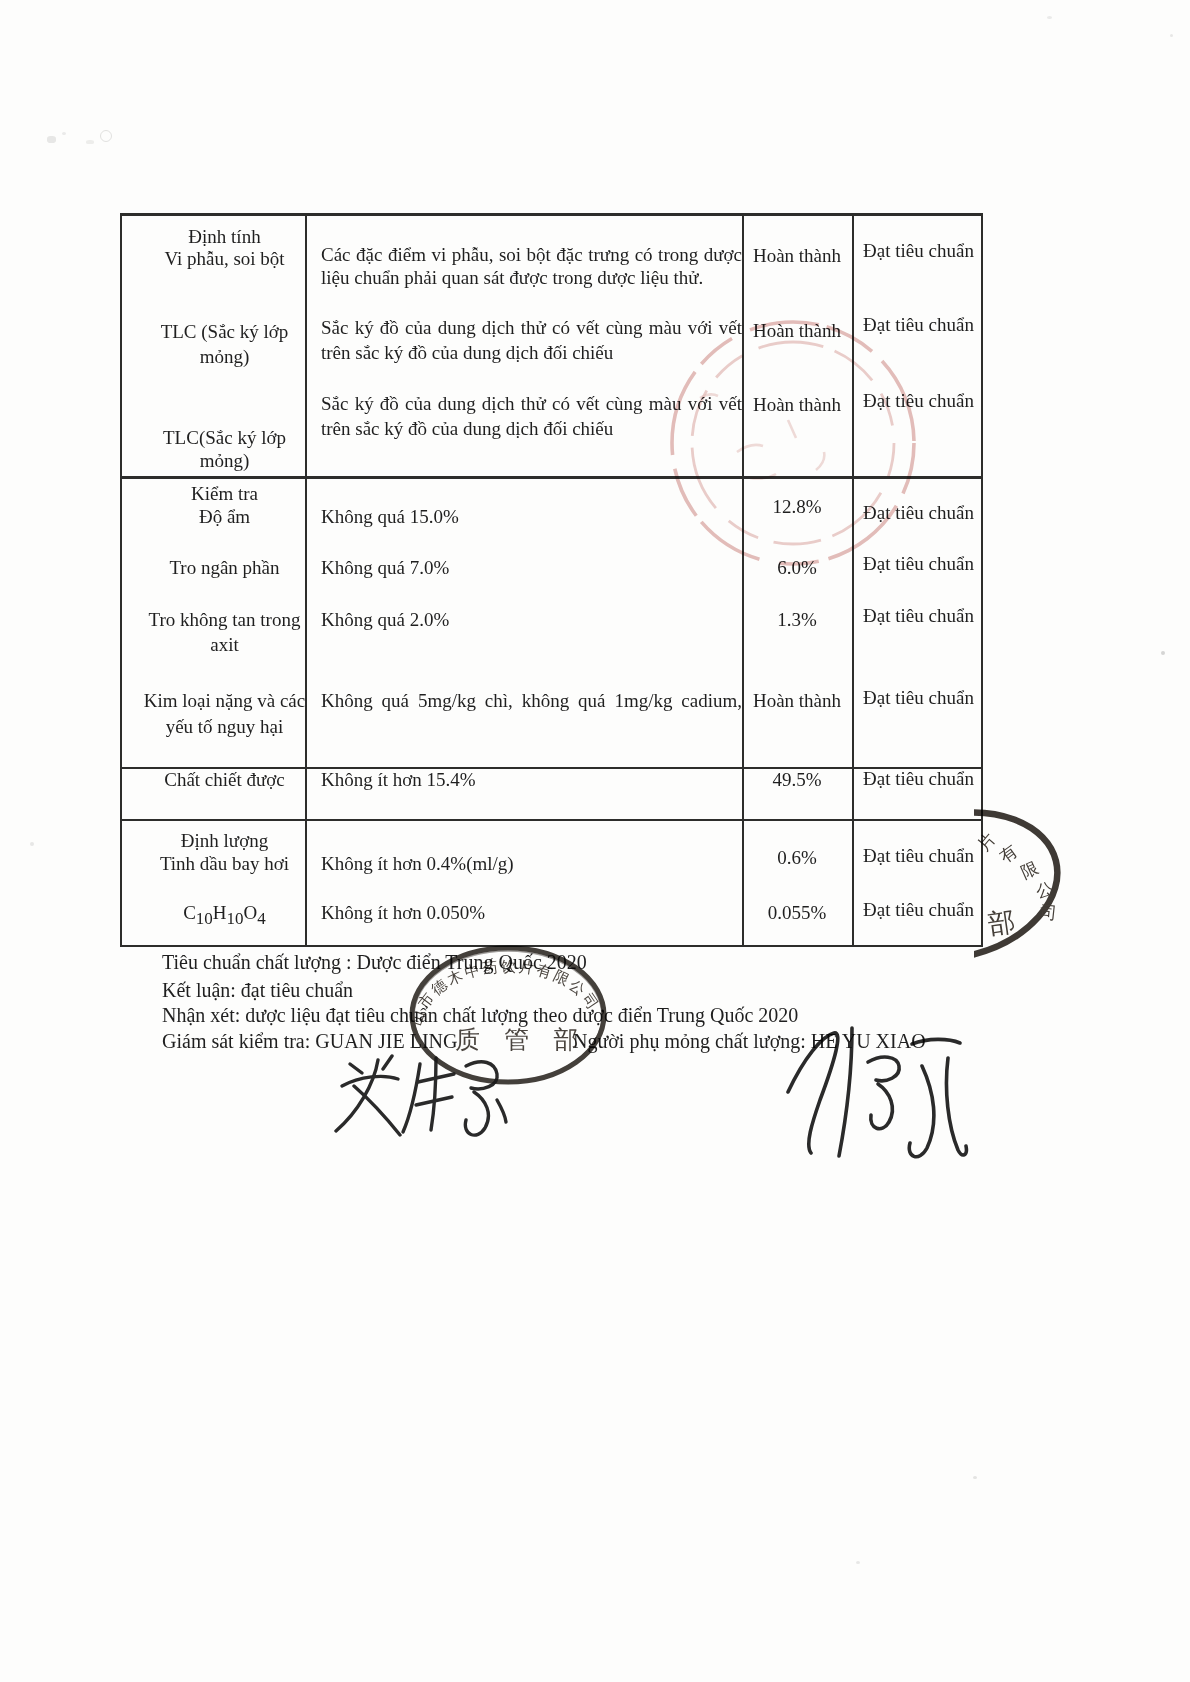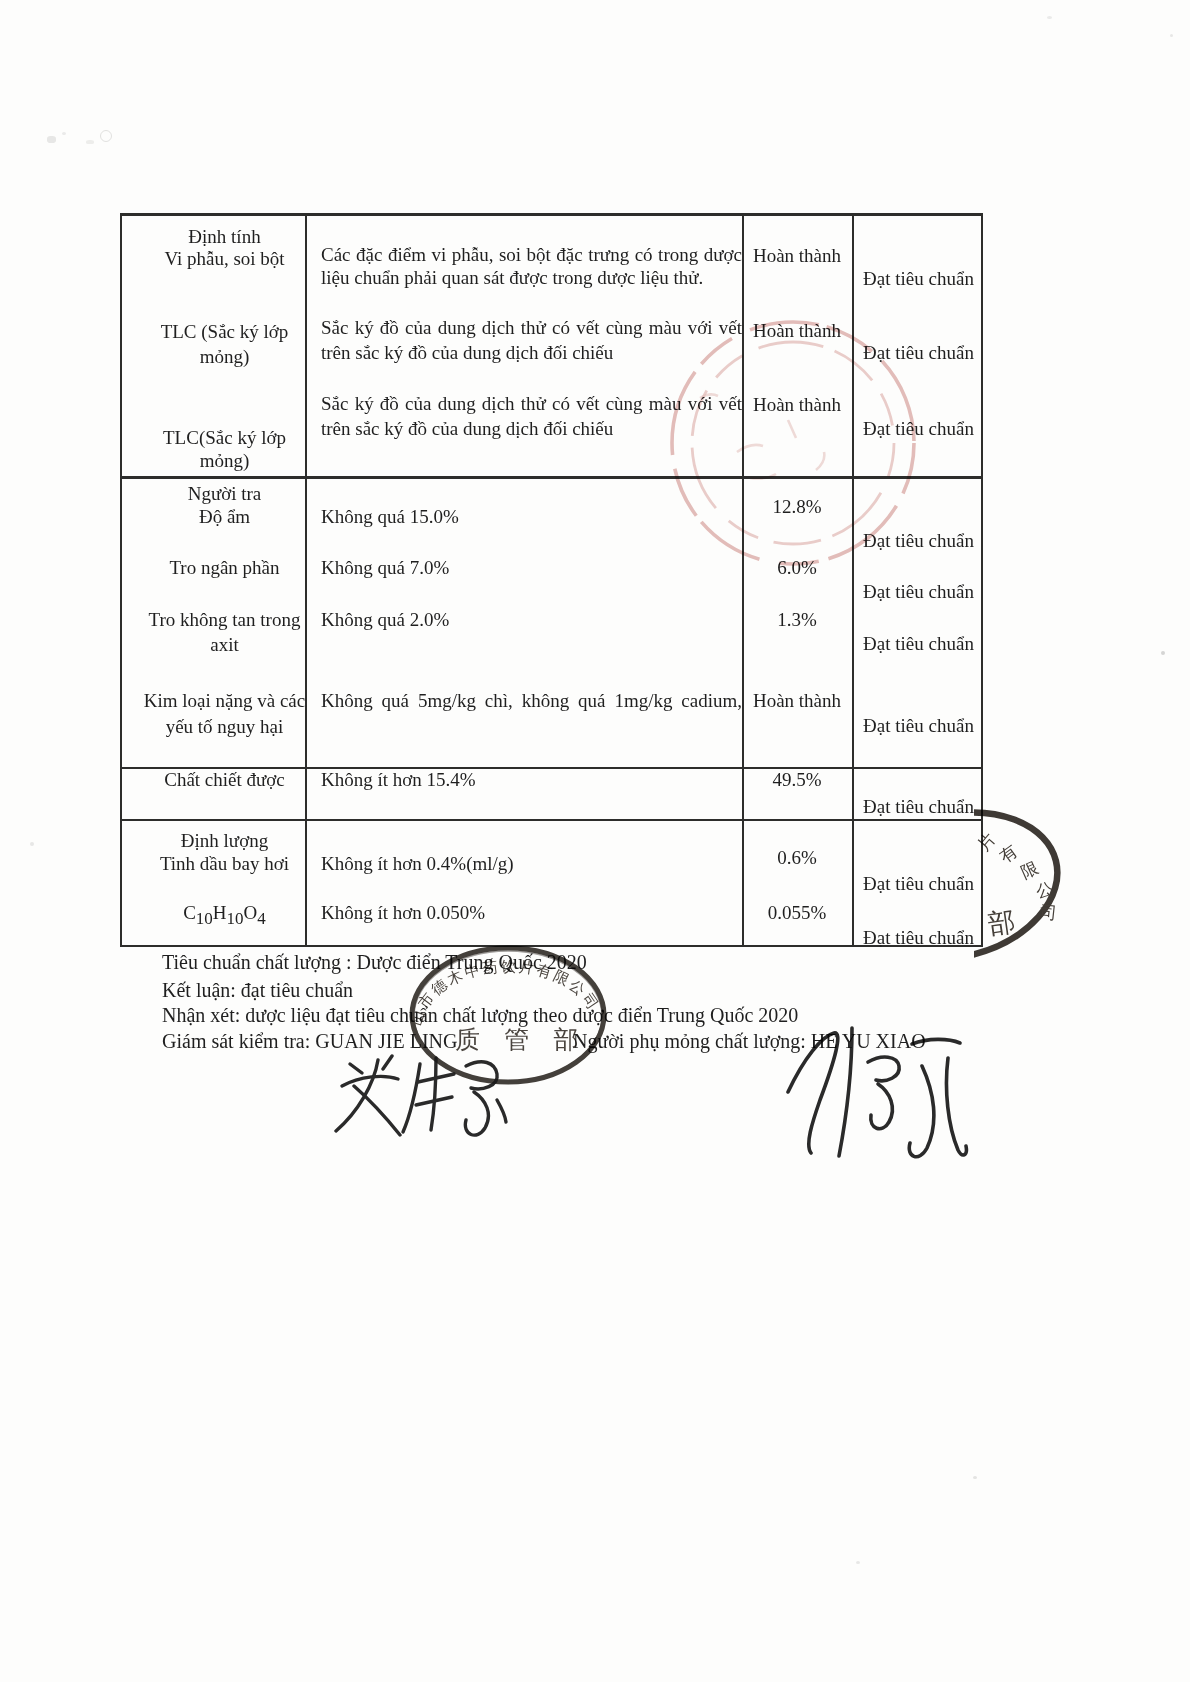--- a/index.html
+++ b/index.html
@@ -7,21 +7,21 @@
     position:relative; width:1190px; height:1682px;
     background:#fdfdfc; overflow:hidden;
     font-family:"Liberation Serif","DejaVu Serif",serif;
     color:#1f1f1f;
   }
   .t { position:absolute; font-size:19px; line-height:22px; white-space:nowrap; }
   .col1 { left:122px; width:205px; text-align:center; }
   .col2 { left:321px; }
   .col2j { left:321px; width:421px; white-space:normal; text-align:justify; text-align-last:justify; }
   .col3 { left:744px; width:106px; text-align:center; }
-  .col4 { left:854px; width:129px; text-align:center;margin-top:28px; }
+  .col4 { left:854px; width:129px; text-align:center; }
   .foot { position:absolute; left:162px; font-size:20px; line-height:24px; white-space:nowrap; }
   .hline, .vline { position:absolute; background:#2d2d2b; }
   .sb { font-size:17px; vertical-align:-5px; letter-spacing:0; }
   .overlay { position:absolute; left:0; top:0; mix-blend-mode:multiply; pointer-events:none; }
   .speck { position:absolute; background:#b5b5b2; border-radius:50%; opacity:.55; }
 </style>
 </head>
 <body>
 
 <div class="page">
@@ -62,21 +62,21 @@
   <div class="t col3" style="top:320px">Hoàn thành</div>
   <div class="t col4" style="top:314px">Đạt tiêu chuẩn</div>
 
   <div class="t col2j" style="top:393px">Sắc ký đồ của dung dịch thử có vết cùng màu với vết</div>
   <div class="t col2" style="top:418px">trên sắc ký đồ của dung dịch đối chiếu</div>
   <div class="t col1" style="top:427px">TLC(Sắc ký lớp</div>
   <div class="t col1" style="top:450px">mỏng)</div>
   <div class="t col3" style="top:394px">Hoàn thành</div>
   <div class="t col4" style="top:390px">Đạt tiêu chuẩn</div>
 
-  <div class="t col1" style="top:483px">Người tra</div>
+  <div class="t col1" style="top:483px">Kiểm tra</div>
   <div class="t col1" style="top:506px">Độ ẩm</div>
   <div class="t col2" style="top:506px">Không quá 15.0%</div>
   <div class="t col3" style="top:496px">12.8%</div>
   <div class="t col4" style="top:502px">Đạt tiêu chuẩn</div>
 
   <div class="t col1" style="top:557px">Tro ngân phần</div>
   <div class="t col2" style="top:557px">Không quá 7.0%</div>
   <div class="t col3" style="top:557px">6.0%</div>
   <div class="t col4" style="top:553px">Đạt tiêu chuẩn</div>
 

